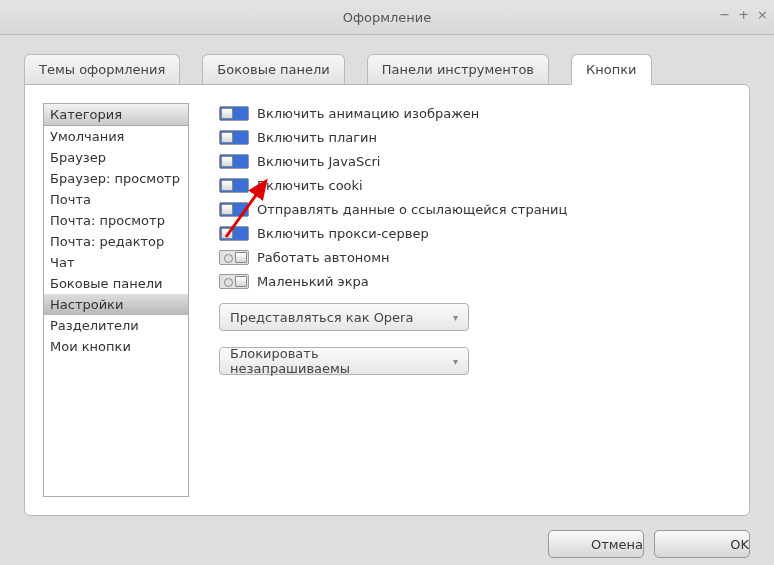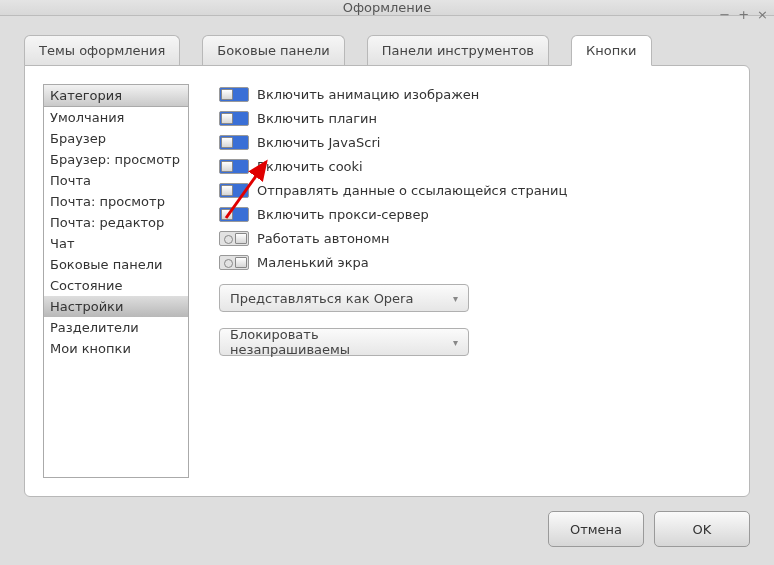--- a/index.html
+++ b/index.html
@@ -9,25 +9,25 @@
     height: 565px;
     background: #dedede;
     font-family: "DejaVu Sans", "Liberation Sans", Arial, sans-serif;
     font-size: 13px;
     color: #333;
     overflow: hidden;
   }
 
   
   .titlebar {
-    height: 16px;
+    height: 35px;
     background: linear-gradient(to bottom, #e4e4e4, #d8d8d8);
     border-bottom: 1px solid #bcbcbc;
     display: flex;
-    align-items: flex-end;
+    align-items: center;
     justify-content: center;
     position: relative;
     color: #555;
     font-size: 13px;
   }
   .titlebar .win-icons {
     position: absolute;
     right: 6px;
     top: 0;
     height: 28px;
@@ -186,29 +186,29 @@
 
   
   .footer {
     display: flex;
     justify-content: flex-end;
     gap: 10px;
     padding: 0 24px 18px 24px;
   }
   .btn {
     min-width: 96px;
-    height: 36px;
+    height: 28px;
     border: 1px solid #9a9a9a;
     border-radius: 5px;
     background: linear-gradient(to bottom, #fafafa, #d6d6d6);
     color: #333;
     font-size: 13px;
     display: flex;
     align-items: center;
-    justify-content: center;
+    justify-content: flex-end;
     cursor: pointer;
   }
 </style>
 </head>
 <body>
 
 <div class="titlebar">
   <span>Оформление</span>
   <div class="win-icons">
     <span>−</span>
@@ -229,21 +229,20 @@
   <div class="sidebar">
     <div class="sidebar-item header"><span>Категория</span></div>
     <div class="sidebar-item"><span>Умолчания</span></div>
     <div class="sidebar-item"><span>Браузер</span></div>
     <div class="sidebar-item"><span>Браузер: просмотр</span></div>
     <div class="sidebar-item"><span>Почта</span></div>
     <div class="sidebar-item"><span>Почта: просмотр</span></div>
     <div class="sidebar-item"><span>Почта: редактор</span></div>
     <div class="sidebar-item"><span>Чат</span></div>
     <div class="sidebar-item"><span>Боковые панели</span></div>
-    <div class="sidebar-item"><span>Состояние</span></div>
     <div class="sidebar-item selected"><span>Настройки</span></div>
     <div class="sidebar-item"><span>Разделители</span></div>
     <div class="sidebar-item"><span>Мои кнопки</span></div>
   </div>
 
   <div class="content">
     <div class="opt-row">
       <span class="toggle on">
           <span class="knob"></span>
         </span>

